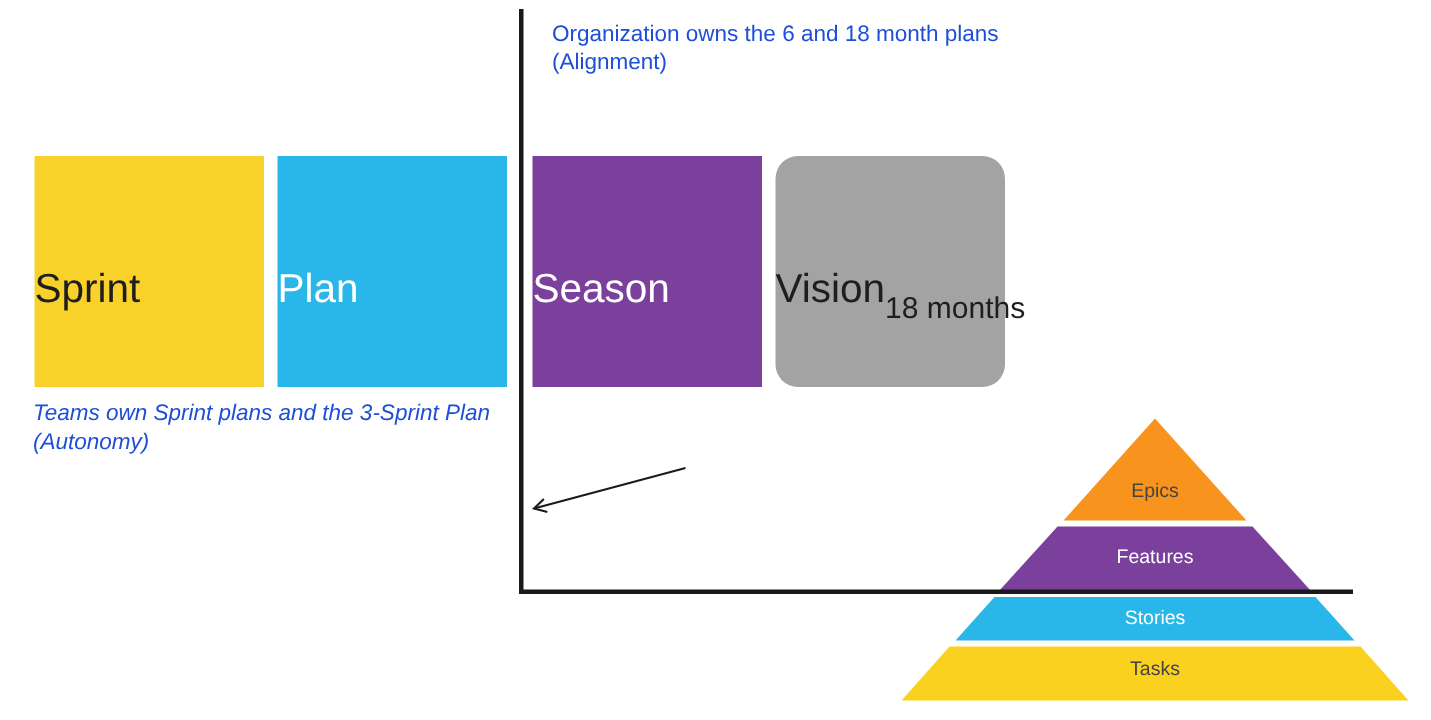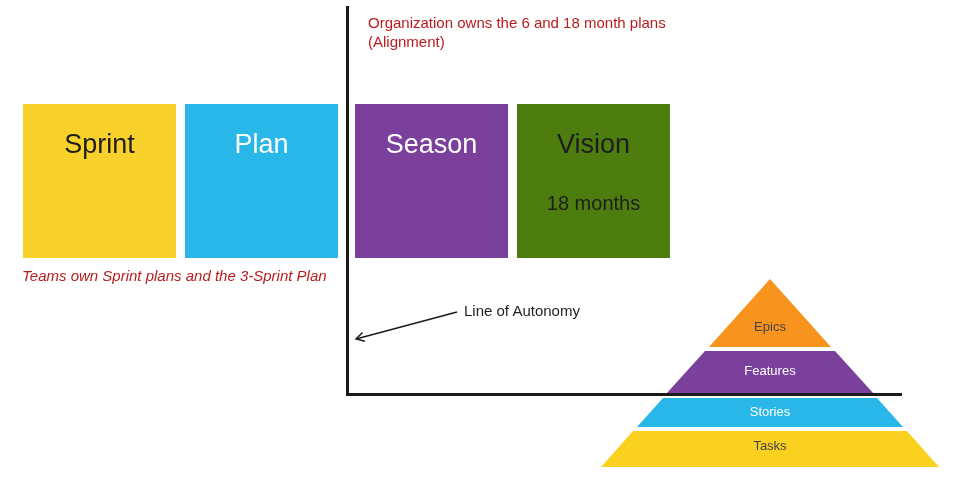--- a/index.html
+++ b/index.html
@@ -16,35 +16,35 @@
     left: 0; top: 0;
     width: 954px; height: 480px;
   }
   .box {
     position: absolute;
     top: 104px;
     width: 153px;
     height: 154px;
     box-sizing: border-box;
     display: flex;
-    flex-direction: column;
+    flex-direction: row;
     align-items: center;
     padding-top: 22px;
   }
   .box-title  { font-size: 27px; line-height: 36px; white-space: nowrap; }
   .box-subtitle { font-size: 20px; line-height: 28px; margin-top: 27px; white-space: nowrap; }
   .box-sprint { left: 23px;  background: #F8D12A; color: #1E1E1E; }
   .box-plan   { left: 185px; background: #29B6E8; color: #FFFFFF; gap: 41px; }
   .box-season { left: 355px; background: #7B3F9C; color: #FFFFFF; gap: 24px; }
-  .box-vision { left: 517px; background: #4d7c0f; color: #1E1E1E; }
+  .box-vision { left: 517px; background: #a3a3a3; color: #1E1E1E; border-radius: 15px; }
   .note {
     position: absolute;
     font-size: 15px;
     line-height: 19px;
-    color: #b91c1c;
+    color: #1d4ed8;
   }
   .note-alignment { left: 368px; top: 13px; }
   .note-autonomy  { left: 22px;  top: 266px; font-style: italic; }
   .loa-label {
     position: absolute;
     left: 464px; top: 302px;
     font-size: 15px;
     color: #1F1F1F;
     white-space: nowrap;
   }
@@ -84,23 +84,23 @@
     <path d="M457,312 L356,339" fill="none" stroke="#1A1A1A" stroke-width="1.4" marker-end="url(#arrowhead)"></path>
   </svg>
 
   <div class="note note-alignment">
     <div>Organization owns the 6 and 18 month plans</div>
     <div>(Alignment)</div>
   </div>
 
   <div class="note note-autonomy">
     <div>Teams own Sprint plans and the 3-Sprint Plan</div>
+    <div>(Autonomy)</div>
   </div>
 
-  <div class="loa-label">Line of Autonomy</div>
 
   <div class="box box-sprint">
     <div class="box-title">Sprint</div>
   </div>
   <div class="box box-plan">
     <div class="box-title">Plan</div>
   </div>
   <div class="box box-season">
     <div class="box-title">Season</div>
   </div>

